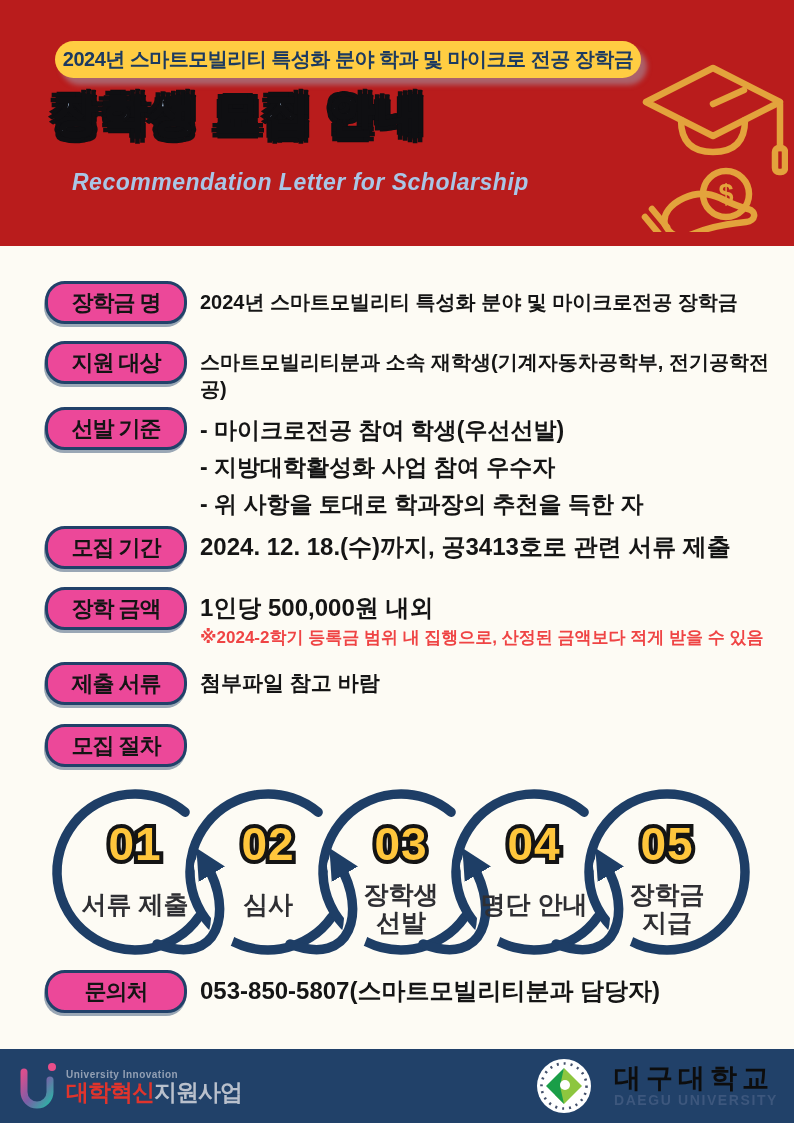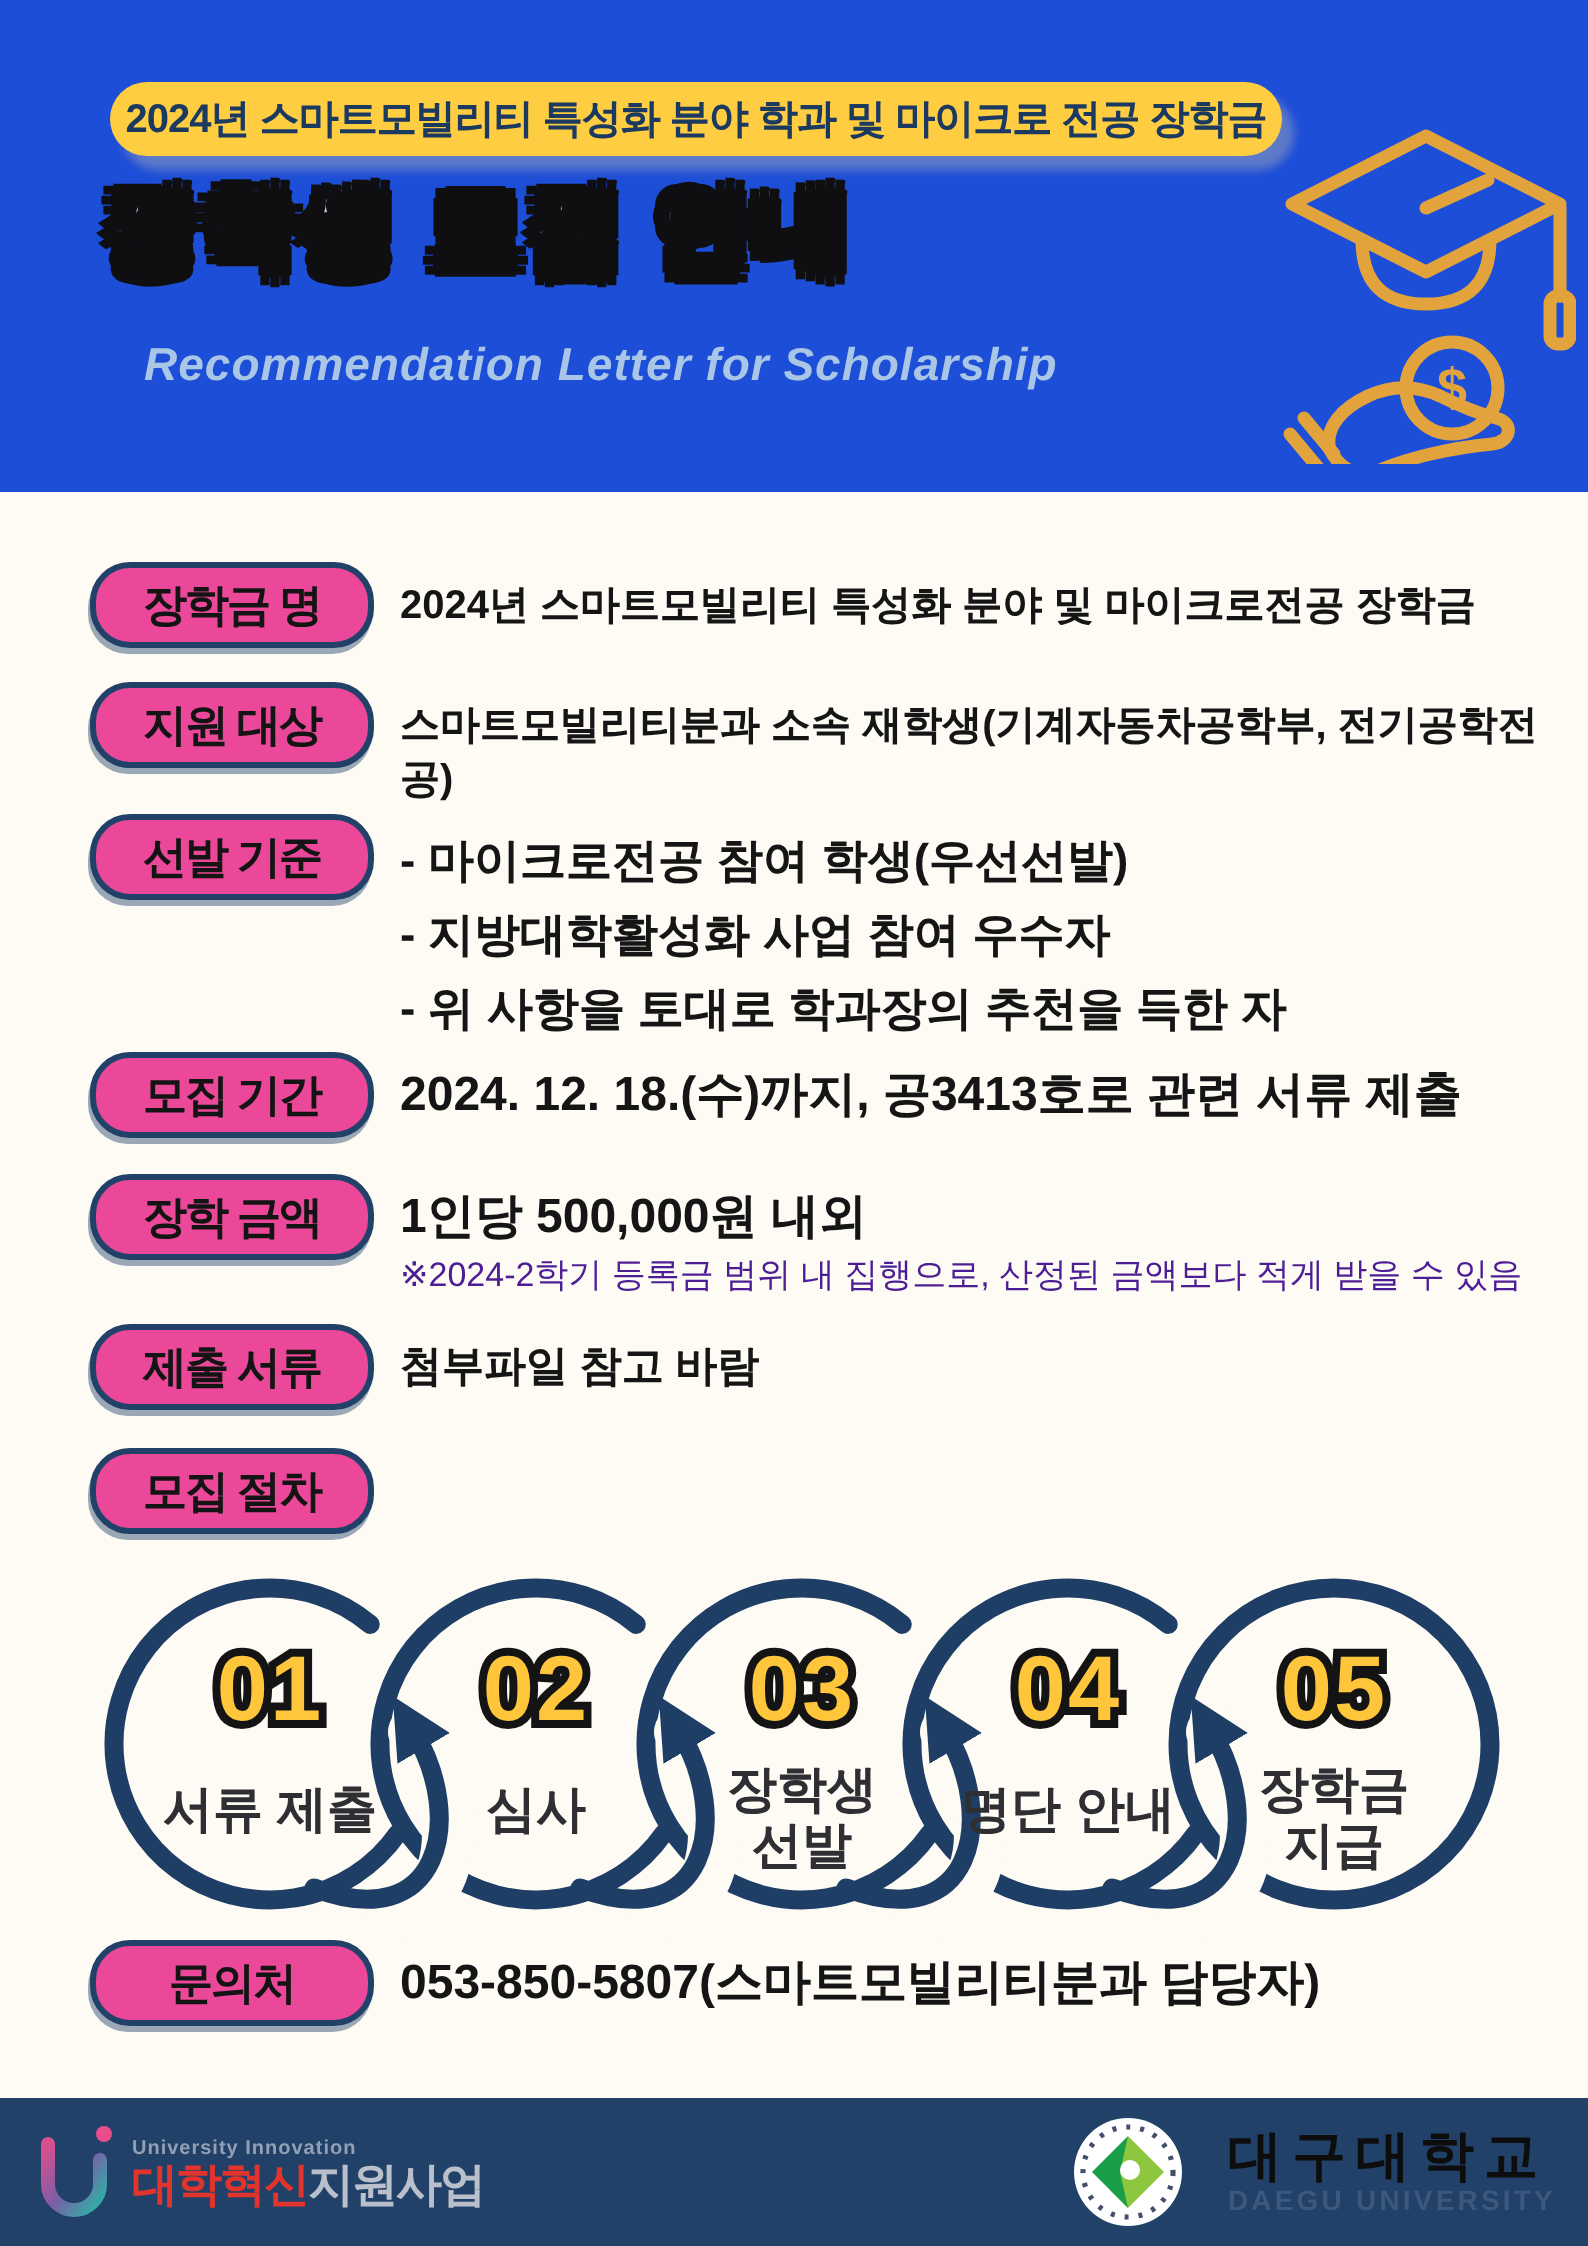--- a/index.html
+++ b/index.html
@@ -2,21 +2,21 @@
 <html><head>
 <meta charset="utf-8">
 <style>
   html,body{margin:0;padding:0;background:#e8e8e8;}
   .poster{
     position:relative;width:794px;height:1123px;overflow:hidden;
     background:#fdfbf4;font-family:"Liberation Sans","DejaVu Sans",sans-serif;
     margin:0 auto;
   }
   
-  .header{position:absolute;top:0;left:0;width:794px;height:246px;background:#1d4ed8;}
+  .header{position:absolute;top:0;left:0;width:794px;height:246px;background:#b91c1c;}
   .banner-pill{
     position:absolute;top:41px;left:55px;width:586px;height:37px;
     background:#ffcd42;border-radius:20px;display:flex;align-items:center;justify-content:center;
     font-size:20px;font-weight:800;color:#1c3a60;letter-spacing:-0.5px;
     box-shadow:6px 7px 5px rgba(160,168,185,.5);
   }
   .big-title{
     position:absolute;top:84px;left:52px;
     font-size:46px;font-weight:800;color:#b9d3f1;letter-spacing:3px;white-space:nowrap;
     -webkit-text-stroke:2px #0f0f12;
@@ -35,21 +35,21 @@
     flex:0 0 auto;width:136px;height:37px;background:#ec4899;border:3px solid #214169;
     border-radius:20px;display:flex;align-items:center;justify-content:center;
     font-size:22px;font-weight:800;color:#141414;letter-spacing:-1px;
     box-shadow:-1px 3px 0 rgba(33,65,105,.45);
   }
   .row-text{font-weight:700;color:#151515;}
   .t20{font-size:20px;padding-top:8px;}
   .t23{font-size:23px;padding-top:5px;line-height:37px;}
   .t24{font-size:24px;padding-top:5px;}
   .t21{font-size:21px;padding-top:7px;}
-  .note{font-size:17px;font-weight:400;color:#4c1d95;margin-top:4px;line-height:20px;}
+  .note{font-size:17px;font-weight:700;color:#ef4444;margin-top:4px;line-height:20px;}
   .flow{position:absolute;top:772px;left:0;}
   
   .footer{position:absolute;top:1049px;left:0;width:794px;height:74px;background:#214169;
           display:flex;align-items:center;justify-content:space-between;padding:0 16px;box-sizing:border-box;}
   .logo-left{display:flex;align-items:center;gap:8px;}
   .logo-left-text .small{font-size:10px;color:#93a0b4;font-weight:700;letter-spacing:.5px;}
   .logo-left-text .line{font-size:23px;font-weight:800;letter-spacing:-1px;line-height:24px;}
   .logo-left-text .red{color:#e0342c;}
   .logo-left-text .gray{color:#b9c0cc;}
   .logo-right{display:flex;align-items:center;gap:22px;}

